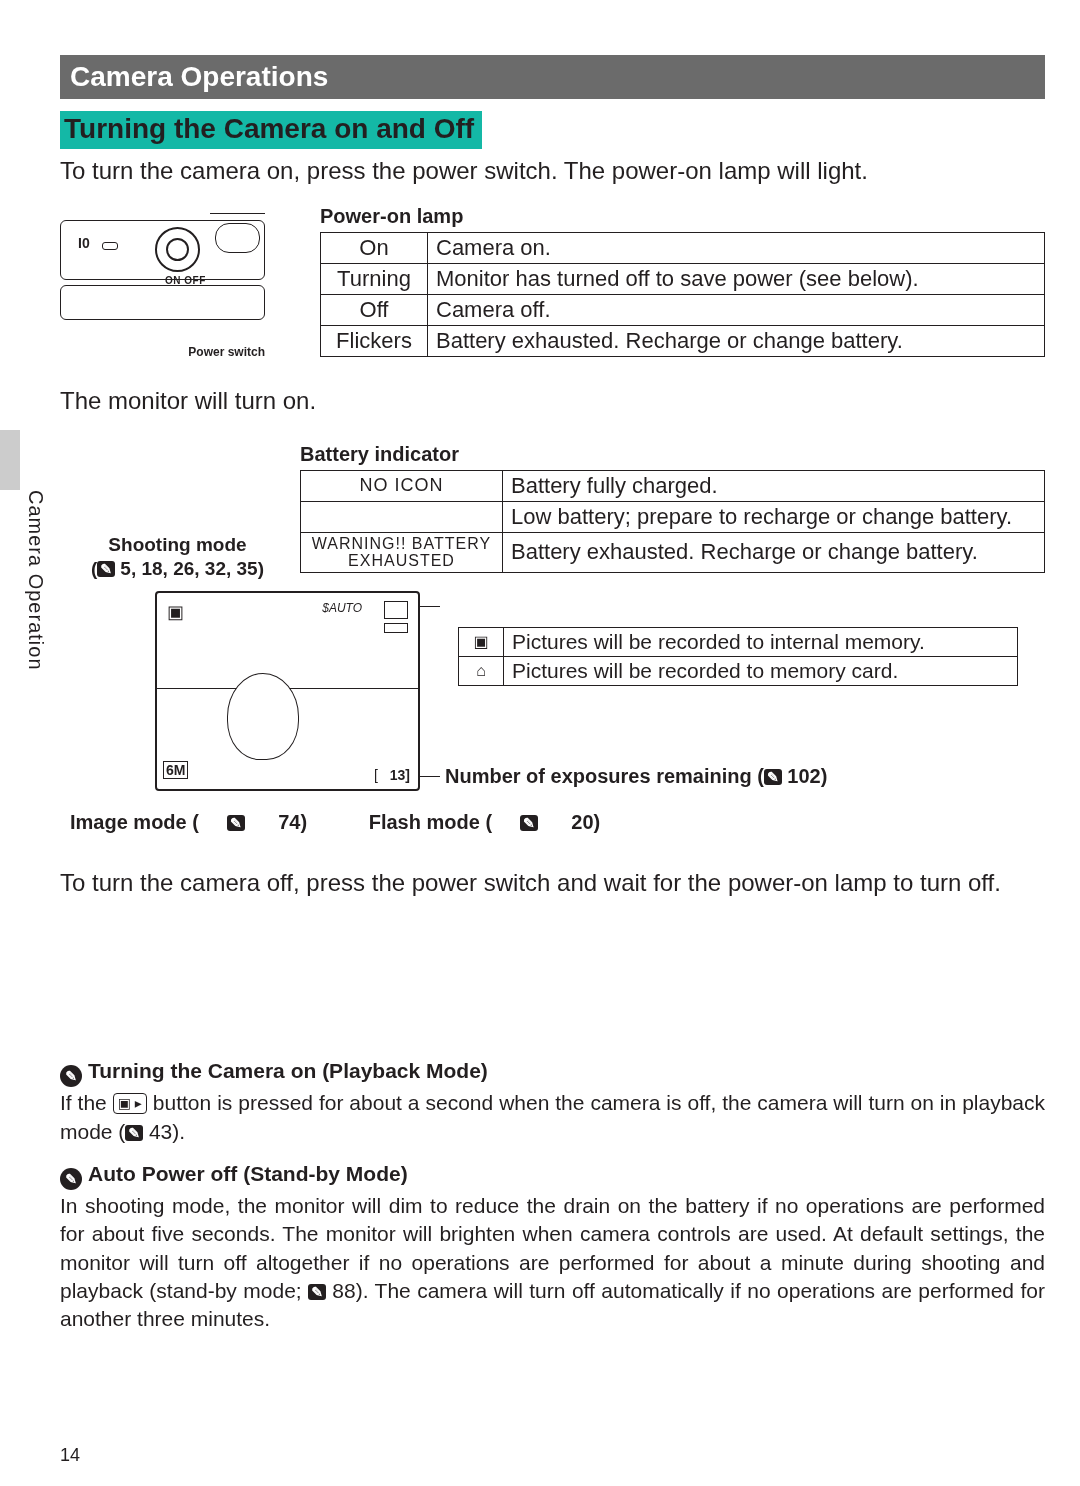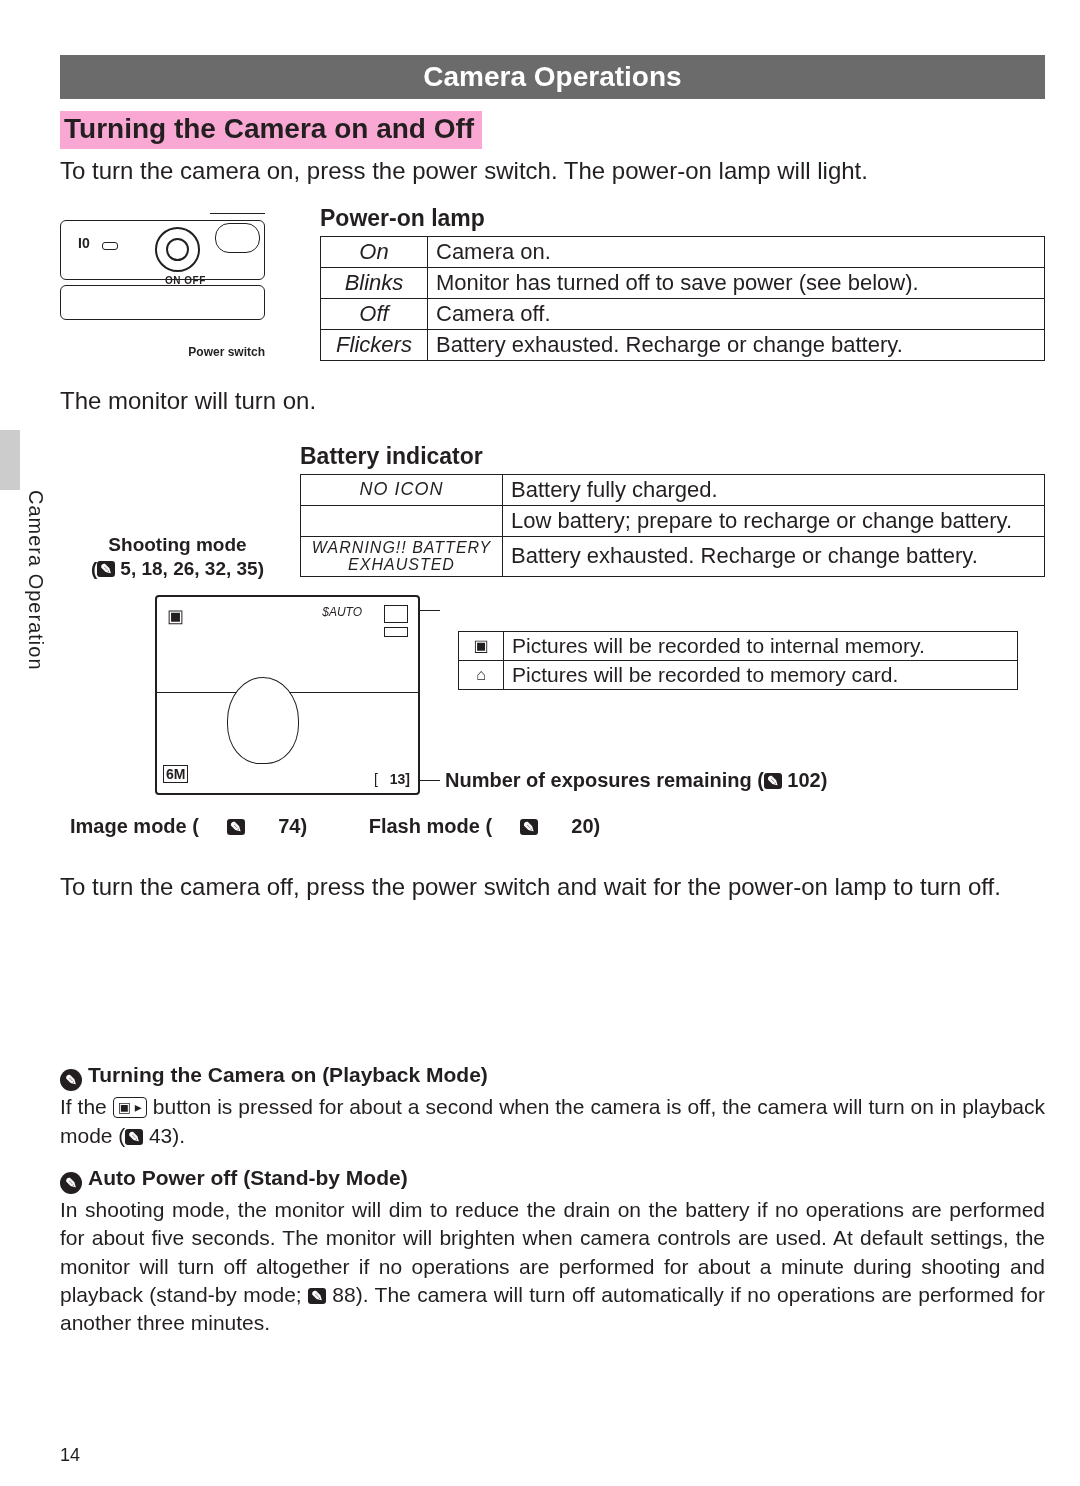--- a/index.html
+++ b/index.html
@@ -16,28 +16,27 @@
     box-sizing: border-box;
     padding: 55px 35px 30px 60px;
   }
   .header-bar {
     background: #6b6b6b;
     color: #fff;
     font-weight: 700;
     font-size: 28px;
     padding: 6px 10px;
     font-family: "Arial Narrow", Arial, sans-serif;
-    text-align: center;
   }
   .section-title-row {
     margin-top: 12px;
   }
   .section-title {
     display: inline-block;
-    background: #f9a8d4;
+    background: #14b8a6;
     color: #231f20;
     font-weight: 700;
     font-size: 28px;
     padding: 2px 8px 4px 4px;
     font-family: Arial, sans-serif;
   }
   .body-text {
     font-size: 24px;
     line-height: 1.35;
     margin: 6px 0 10px 0;
@@ -147,37 +146,36 @@
     position:relative;
   }
   .pl-line {
     position:absolute;
     left:-55px; top:8px;
     width:55px; height:0;
     border-top:1.5px solid #231f20;
   }
   .small-title {
     font-weight:700;
-    font-size:23px;
+    font-size:20px;
     font-family:"Arial Narrow", Arial, sans-serif;
   }
   table.infotable {
     border-collapse: collapse;
     width:100%;
     margin-top:4px;
     font-size:22px;
   }
   table.infotable td {
     border:1px solid #231f20;
     padding:2px 8px;
   }
   table.infotable td.state {
     text-align:center;
     width:90px;
-    font-style:italic;
   }
 
   
   .battery-block { margin-top:25px; position:relative; }
   .battery-title { margin-left:240px; }
   .battery-table-wrap { margin-left:240px; }
   table.batt td.state { width:185px; text-align:center; font-size:18px; letter-spacing:1px; font-family:"Arial Narrow", Arial, sans-serif;}
   table.batt td.state.small { font-size:16px; line-height:1.1; }
 
   .side-callout {
@@ -361,21 +359,21 @@
     <div class="power-right">
       <div class="pl-line"></div>
       <div class="small-title">Power-on lamp</div>
       <table class="infotable">
         <tbody>
             <tr>
               <td class="state">On</td>
               <td>Camera on.</td>
             </tr>
         <tr>
-              <td class="state">Blinks</td>
+              <td class="state">Turning</td>
               <td>Monitor has turned off to save power (see below).</td>
             </tr>
         <tr>
               <td class="state">Off</td>
               <td>Camera off.</td>
             </tr>
         <tr>
               <td class="state">Flickers</td>
               <td>Battery exhausted.  Recharge or change battery.</td>
             </tr>

